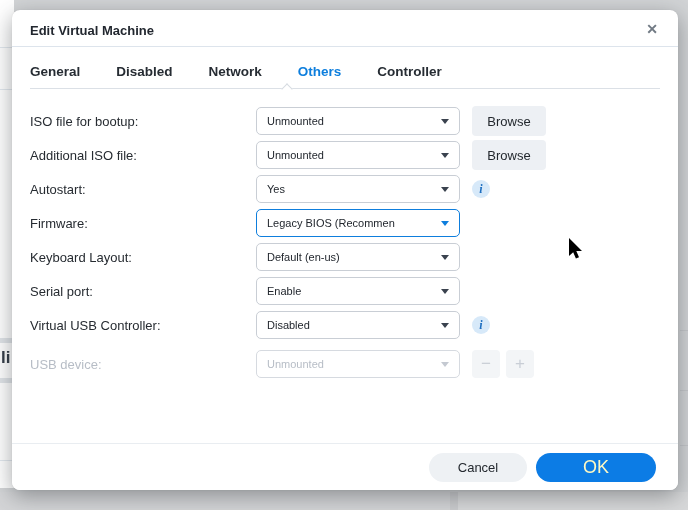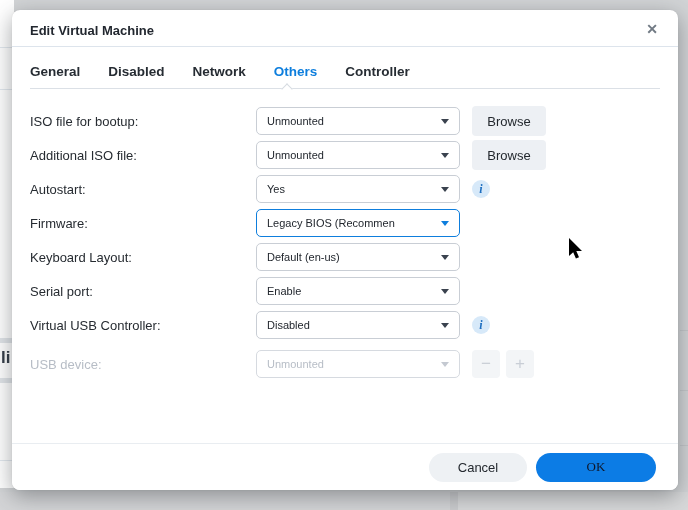--- a/index.html
+++ b/index.html
@@ -33,21 +33,21 @@
     display:flex; align-items:center; padding:4px 18px 0 18px;
   }
   .dlg-title { font-size:13px; font-weight:700; color:#22272f; }
   .close-btn {
     position:absolute; right:16px; top:9px; width:20px; height:20px;
     display:flex; align-items:center; justify-content:center;
     font-size:14px; font-weight:700; color:#717a84; cursor:pointer;
   }
 
   
-  .tabbar { position:relative; margin:0 18px; padding:17px 0 9px 0; border-bottom:1px solid #dbe0e6; display:flex; gap:28px; }
+  .tabbar { position:relative; margin:0 18px; padding:17px 0 9px 0; border-bottom:1px solid #dbe0e6; display:flex; gap:36px; }
   .tab { font-size:13.5px; font-weight:700; color:#262c33; cursor:pointer; }
   .tab.active { color:#0d7edd; }
   .tab-notch {
     position:absolute; bottom:-5px; left:253px; width:8px; height:8px;
     background:#ffffff; border-left:1px solid #d6dbe1; border-top:1px solid #d6dbe1;
     transform:rotate(45deg);
   }
 
   
   .form { margin-top:18px; }
@@ -93,21 +93,21 @@
     position:absolute; left:0; right:0; bottom:0; height:47px;
     border-top:1px solid #e9edf1; border-radius:0 0 8px 8px; background:#fff;
     display:flex; align-items:center; justify-content:flex-end; padding-right:22px; gap:9px;
   }
   .btn-cancel {
     width:98px; height:29px; border:none; border-radius:15px; background:#eef1f4;
     color:#23282e; font-size:13px; font-family:inherit; cursor:pointer;
   }
   .btn-ok {
     width:120px; height:29px; border:none; border-radius:15px; background:#0c7ce5;
-    color:#0f172a; font-size:13px; font-family:Liberation Serif, serif; cursor:pointer;
+    color:#fef9c3; font-size:18px; font-family:Liberation Sans, sans-serif; cursor:pointer;
   }
 
   
   .cursor { position:absolute; left:568px; top:238px; pointer-events:none; }
 </style>
 </head>
 <body>
 
 <div class="bg-left">
   <div class="hline" style="top:47px"></div>

